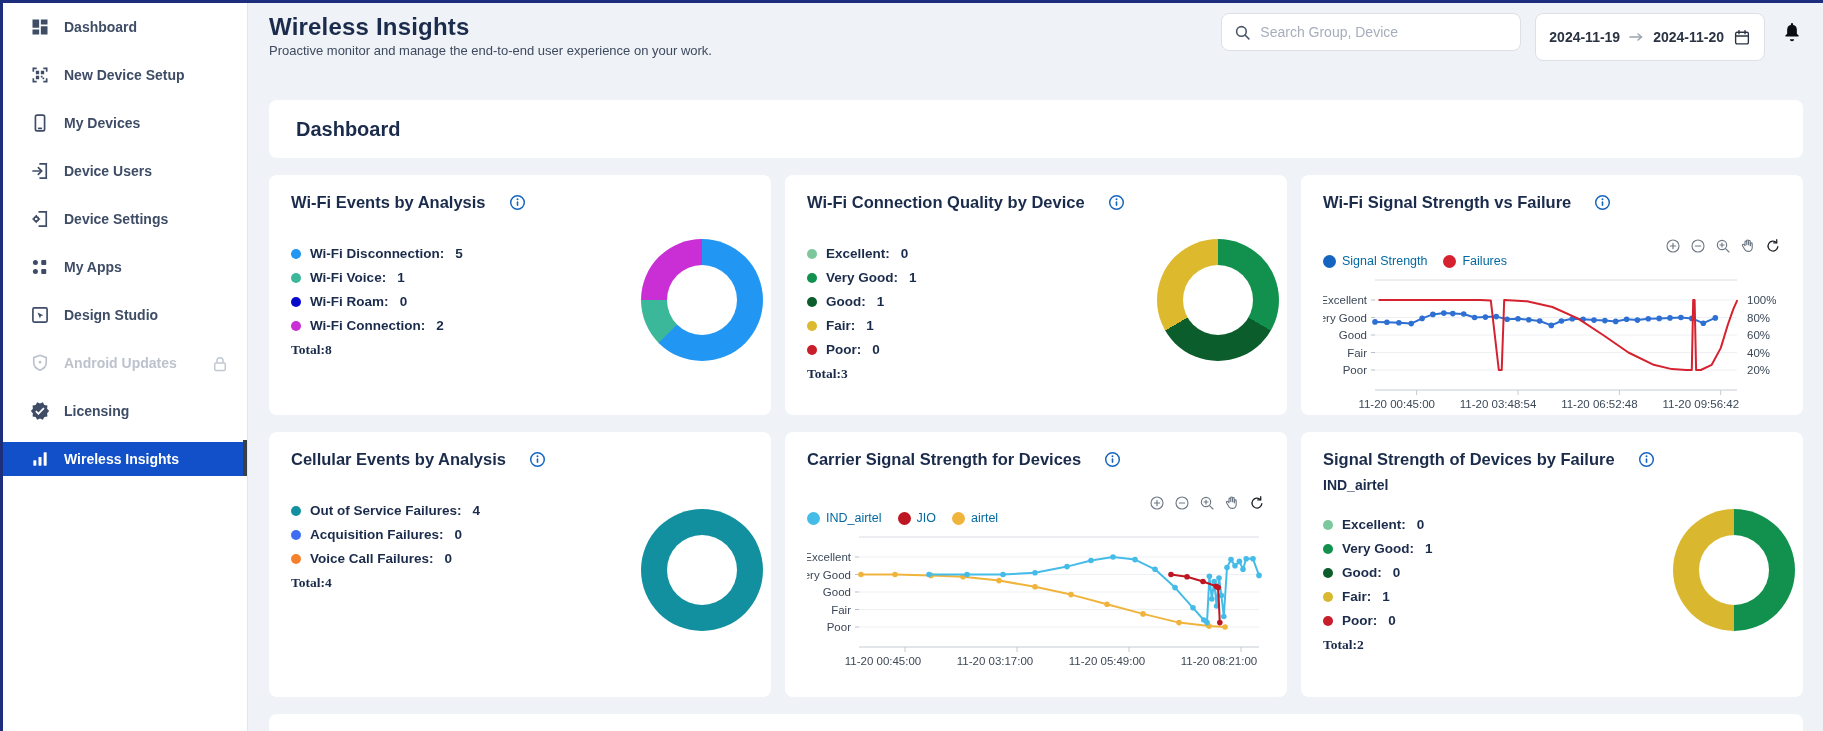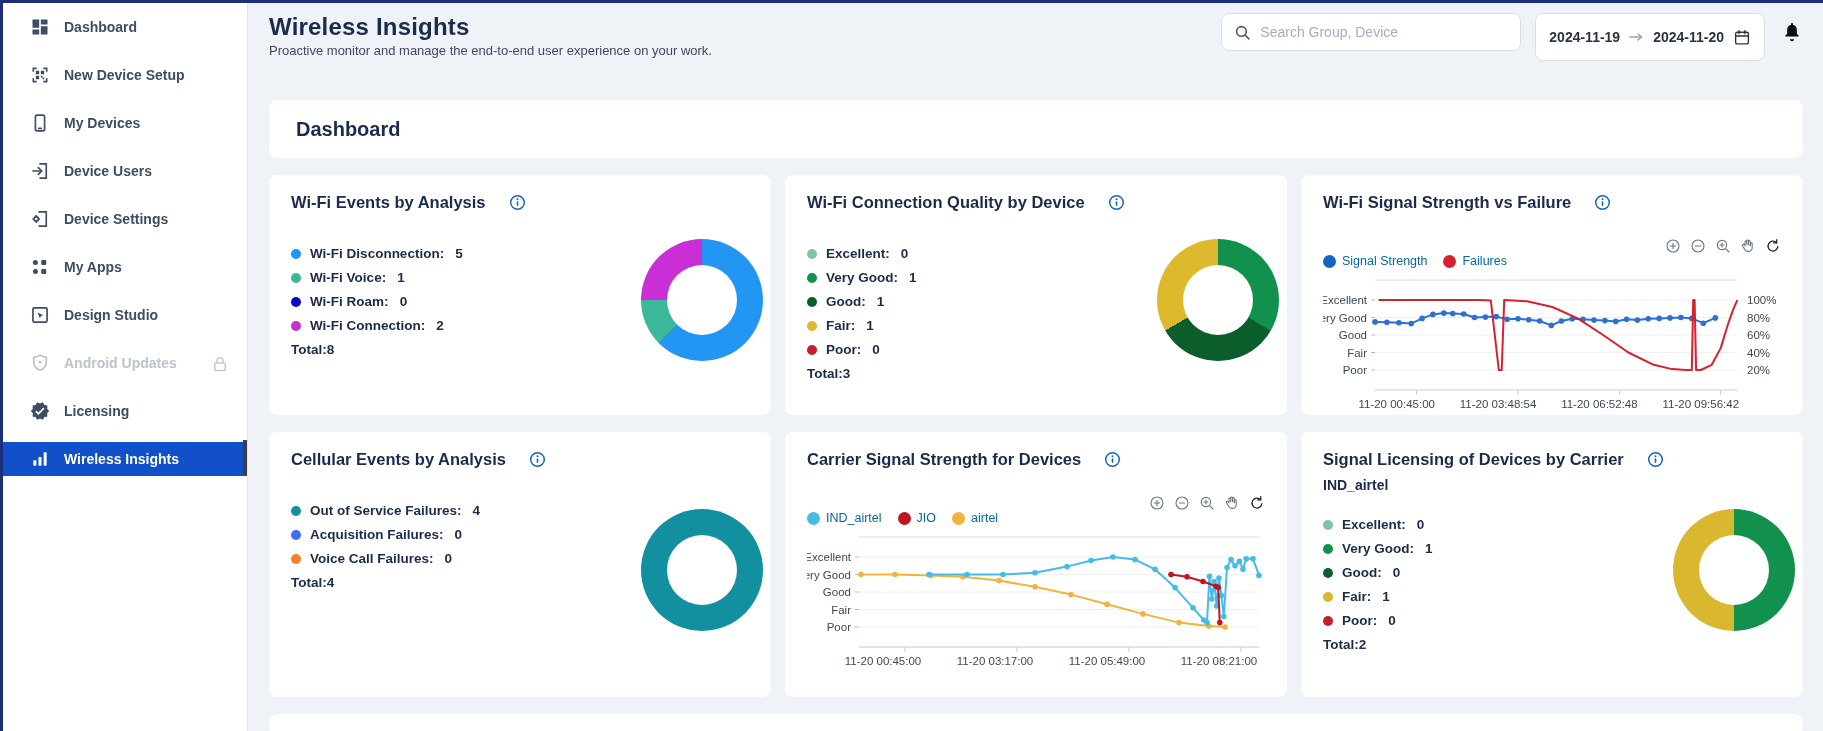--- a/index.html
+++ b/index.html
@@ -53,21 +53,21 @@
   .info svg { width:17px; height:17px; }
   .card-sub { margin-top:8px; font-size:14px; font-weight:700; color:#1B2B4B; }
 
   
   .legend { margin-top:34px; }
   .legend.after-sub { margin-top:24px; }
   .lg-row { display:flex; align-items:center; gap:9px; margin-bottom:9px; }
   .lg-dot { width:10px; height:10px; border-radius:50%; flex:0 0 auto; }
   .lg-label, .lg-val { font-size:13.5px; font-weight:700; color:#1B2B4B; }
   .lg-val { margin-left:2px; }
-  .total { font-size:13.5px; font-weight:700; color:#1B2B4B; margin-top:0; }
+  .total { font-size:13.5px; font-weight:700; color:#1B2B4B; margin-top:0;font-family:Liberation Serif, serif; }
   .donut { position:absolute; right:8px; top:52%; transform:translateY(-50%); width:122px; height:122px;
            border-radius:50%; }
   .donut .hole { position:absolute; inset:26px; border-radius:50%; background:#fff; }
 
   
   .line-top { margin-top:26px; display:flex; justify-content:space-between; align-items:flex-end; }
   .line-legend { display:flex; gap:16px; align-items:center; }
   .ll-item { display:flex; align-items:center; gap:6px; }
   .ll-dot { width:13px; height:13px; border-radius:50%; }
   .ll-label { font-size:12.5px; color:#0369a1; }
@@ -607,21 +607,21 @@
               <circle cx="380.0" cy="47.7" r="2.8" fill="#BE1622"></circle>
               <circle cx="396.0" cy="52.5" r="2.8" fill="#BE1622"></circle>
               <circle cx="409.2" cy="57.3" r="2.8" fill="#BE1622"></circle>
               <circle cx="411.2" cy="58.6" r="2.8" fill="#BE1622"></circle>
               <circle cx="412.8" cy="93.6" r="2.8" fill="#BE1622"></circle>
             </svg></div>
       </article>
 
       <article class="card">
         <div class="card-head">
-          <h3 class="card-title">Signal Licensing of Devices by Carrier</h3>
+          <h3 class="card-title">Signal Strength of Devices by Failure</h3>
           <span class="info">
               <svg viewBox="0 0 24 24">
                 <circle cx="12" cy="12" r="9.6" fill="none" stroke="#1565C0" stroke-width="2.1"></circle>
                 <rect x="10.9" y="10.4" width="2.2" height="6.6" rx="1.1" fill="#1565C0"></rect>
                 <circle cx="12" cy="7.4" r="1.4" fill="#1565C0"></circle>
               </svg>
             </span>
         </div>
         <div class="card-sub">IND_airtel</div>
         <div class="legend after-sub">

